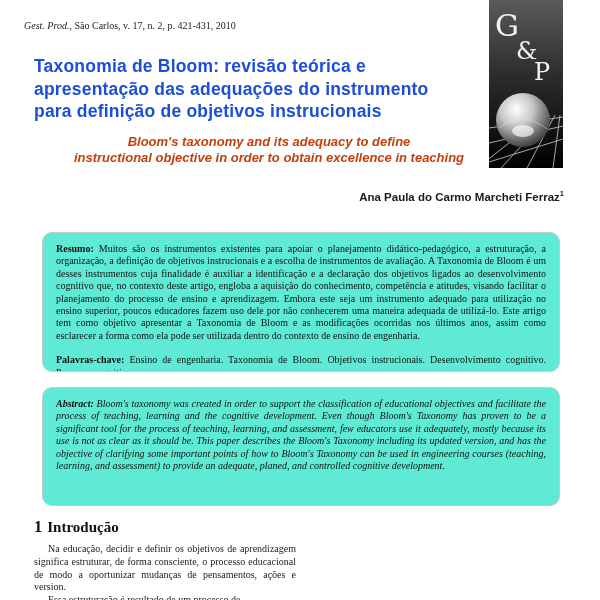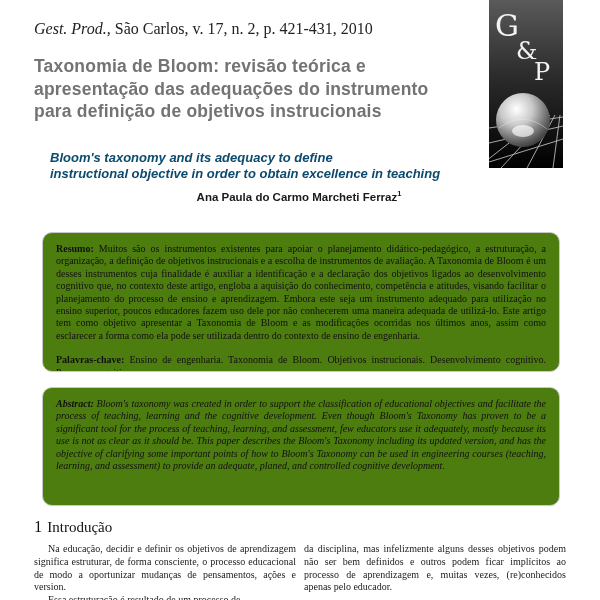--- a/index.html
+++ b/index.html
@@ -1,50 +1,50 @@
 <!DOCTYPE html>
 <html><head>
 <meta charset="utf-8">
 <style>
   html,body{margin:0;padding:0;background:#fff;}
   .page{
     position:relative;width:600px;height:600px;background:#ffffff;overflow:hidden;
     font-family:"Liberation Serif",serif;color:#1a1a1a;
   }
-  .journal-line{position:absolute;left:34px;top:20px;font-size:16px;color:#222;}
+  .journal-line{position:absolute;left:24px;top:20px;font-size:10px;color:#222;}
   .journal-line .it{font-style:italic;}
   .logo{position:absolute;left:489px;top:0;width:74px;height:168px;}
   .title-pt{
     position:absolute;left:34px;top:55px;margin:0;width:460px;
     font-family:"Liberation Sans",sans-serif;font-weight:bold;font-size:17.5px;
-    line-height:22.5px;color:#737373;white-space:pre-line;letter-spacing:0.2px;
+    line-height:22.5px;color:#1d4ed8;white-space:pre-line;letter-spacing:0.2px;
   }
   .title-en{
-    position:absolute;left:34px;top:134px;margin:16px;width:470px;
+    position:absolute;left:34px;top:134px;margin:0;width:470px;
     font-family:"Liberation Sans",sans-serif;font-weight:bold;font-style:italic;
-    font-size:13px;line-height:16px;color:#0c4a6e;white-space:pre-line;
+    font-size:13px;line-height:16px;color:#c2410c;white-space:pre-line;text-align:center;
   }
   .authors{
-    position:absolute;left:34px;top:187px;width:530px;text-align:center;
+    position:absolute;left:34px;top:187px;width:530px;text-align:right;
     font-family:"Liberation Sans",sans-serif;font-weight:bold;font-size:11.5px;line-height:13.5px;
   }
   .authors sup{font-size:7.5px;}
   .box{
-    position:absolute;left:42px;width:490px;background:#4d7c0f;
+    position:absolute;left:42px;width:490px;background:#5eead4;
     border:1px solid #c9c9c9;border-radius:10px;padding:10px 13px;
     font-size:10px;line-height:12.4px;color:#111;overflow:hidden;
   }
   .box p{margin:0;text-align:justify;}
   .box p.kw{margin-top:12px;}
   .resumo-box{top:232px;height:118px;}
   .abstract-box{top:387px;height:97px;}
   .abstract-box p{font-style:italic;}
   .abstract-box b{}
   .section-heading{
-    position:absolute;left:34px;top:517px;font-weight:normal;font-size:15px;color:#111;
+    position:absolute;left:34px;top:517px;font-weight:bold;font-size:15px;color:#111;
   }
   .section-heading .sec-num{font-size:16.5px;margin-right:5px;}
   .col{position:absolute;top:543px;width:262px;font-size:10px;line-height:12.8px;}
   .col p{margin:0;text-align:justify;}
   .col p.indent{text-indent:14px;}
   .col-left{left:34px;}
   .col-right{left:304px;}
 </style>
 </head>
 <body>
@@ -113,17 +113,14 @@
 
   <div class="section-heading">
     <span class="sec-num">1</span><span>Introdução</span>
   </div>
 
   <div class="col col-left">
     <p class="indent">Na educação, decidir e definir os objetivos de aprendizagem significa estruturar, de forma consciente, o processo educacional de modo a oportunizar mudanças de pensamentos, ações e version.</p>
     <p class="indent">Essa estruturação é resultado de um processo de</p>
   </div>
 
-  <div class="col col-right">
-    <p>da disciplina, mas infelizmente alguns desses objetivos podem não ser bem definidos e outros podem ficar implícitos ao processo de aprendizagem e, muitas vezes, (re)conhecidos apenas pelo educador.</p>
-  </div>
 
 </div>
 
 </body></html>

